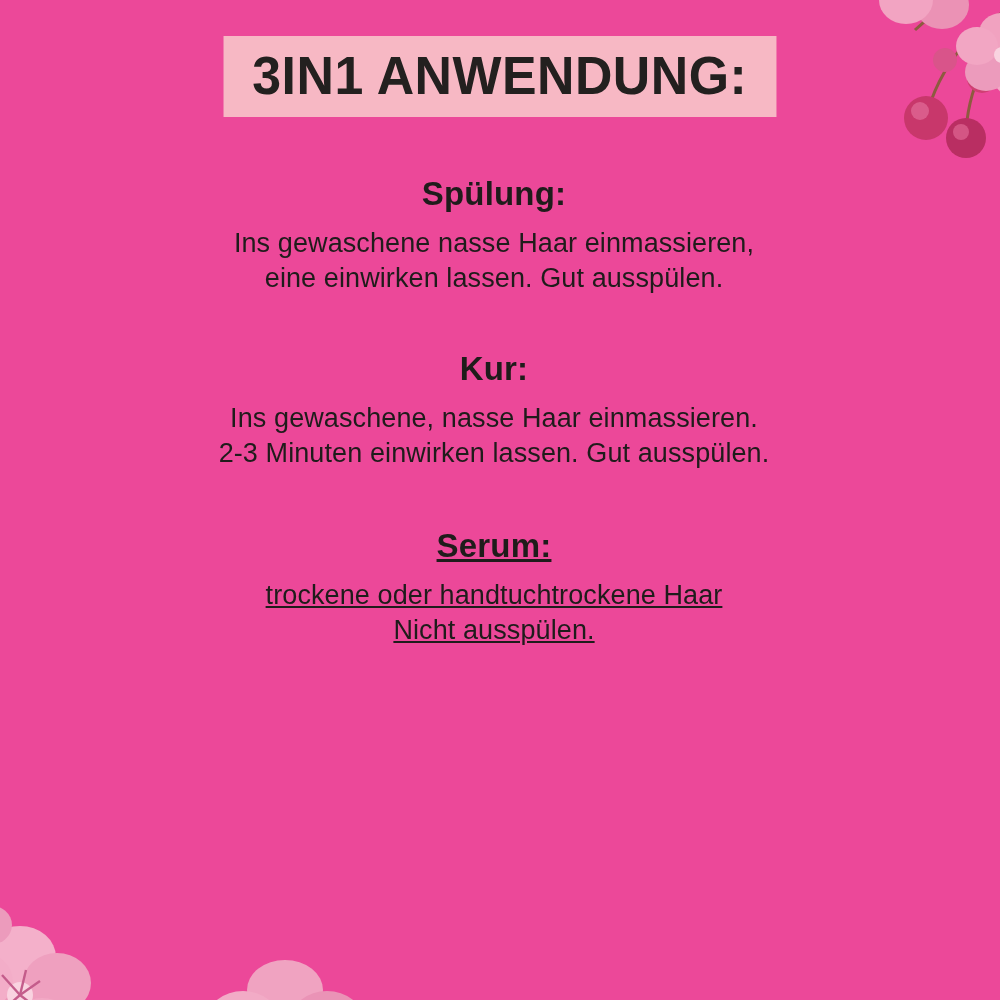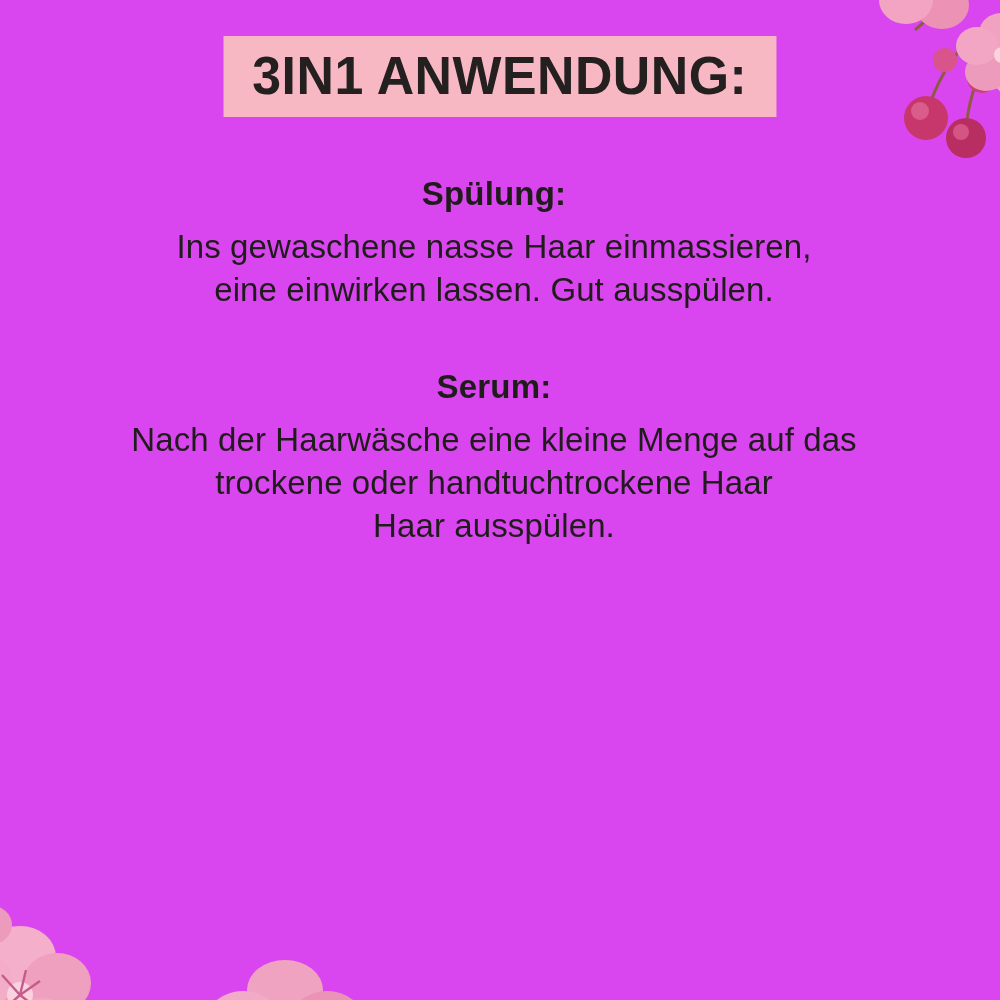--- a/index.html
+++ b/index.html
@@ -11,21 +11,21 @@
     height: 1000px;
     background: #f0ece9;
     font-family: "Liberation Sans", sans-serif;
     overflow: hidden;
     position: relative;
   }
 
   .poster {
     position: absolute;
     inset: 0;
-    background: #d946ef;
+    background: #ec4899;
     overflow: hidden;
   }
 
   
   .blossom-layer {
     position: absolute;
     inset: 0;
     pointer-events: none;
   }
   .blossom-tr { position: absolute; top: -40px; right: -30px; width: 300px; height: 290px; }
@@ -56,30 +56,30 @@
   
   .content {
     position: absolute;
     top: 175px;
     left: 38px;
     right: 50px;
     text-align: center;
     color: #1f1c1b;
   }
   .section { margin-bottom: 46px; }
-  .section:last-child { margin-bottom: 8px; }
+  .section:last-child { margin-bottom: 8px; text-decoration: underline; }
 
   .sec-title {
     font-size: 33px;
     font-weight: bold;
     margin-bottom: 13px;
     letter-spacing: 0.2px;
   }
   .sec-body {
-    font-size: 33px;
+    font-size: 27px;
     font-weight: normal;
     line-height: 1.30;
     letter-spacing: 0.1px;
   }
   .sec-body .line { display: block; }
 
   .sp-kur { margin-top: 54px; }
   .sp-serum { margin-top: 56px; }
 </style>
 </head>
@@ -184,24 +184,30 @@
   <div class="content">
 
     <div class="section">
       <div class="sec-title">Spülung:</div>
       <div class="sec-body">
         <span class="line">Ins gewaschene nasse Haar einmassieren,</span>
         <span class="line">eine einwirken lassen. Gut ausspülen.</span>
       </div>
     </div>
 
+    <div class="section sp-kur">
+      <div class="sec-title">Kur:</div>
+      <div class="sec-body">
+        <span class="line">Ins gewaschene, nasse Haar einmassieren.</span>
+        <span class="line">2-3 Minuten einwirken lassen. Gut ausspülen.</span>
+      </div>
+    </div>
 
     <div class="section sp-serum">
       <div class="sec-title">Serum:</div>
       <div class="sec-body">
-        <span class="line">Nach der Haarwäsche eine kleine Menge auf das</span>
         <span class="line">trockene oder handtuchtrockene Haar</span>
-        <span class="line">Haar ausspülen.</span>
+        <span class="line">Nicht ausspülen.</span>
       </div>
     </div>
 
   </div>
 </div>
 
 </body></html>

